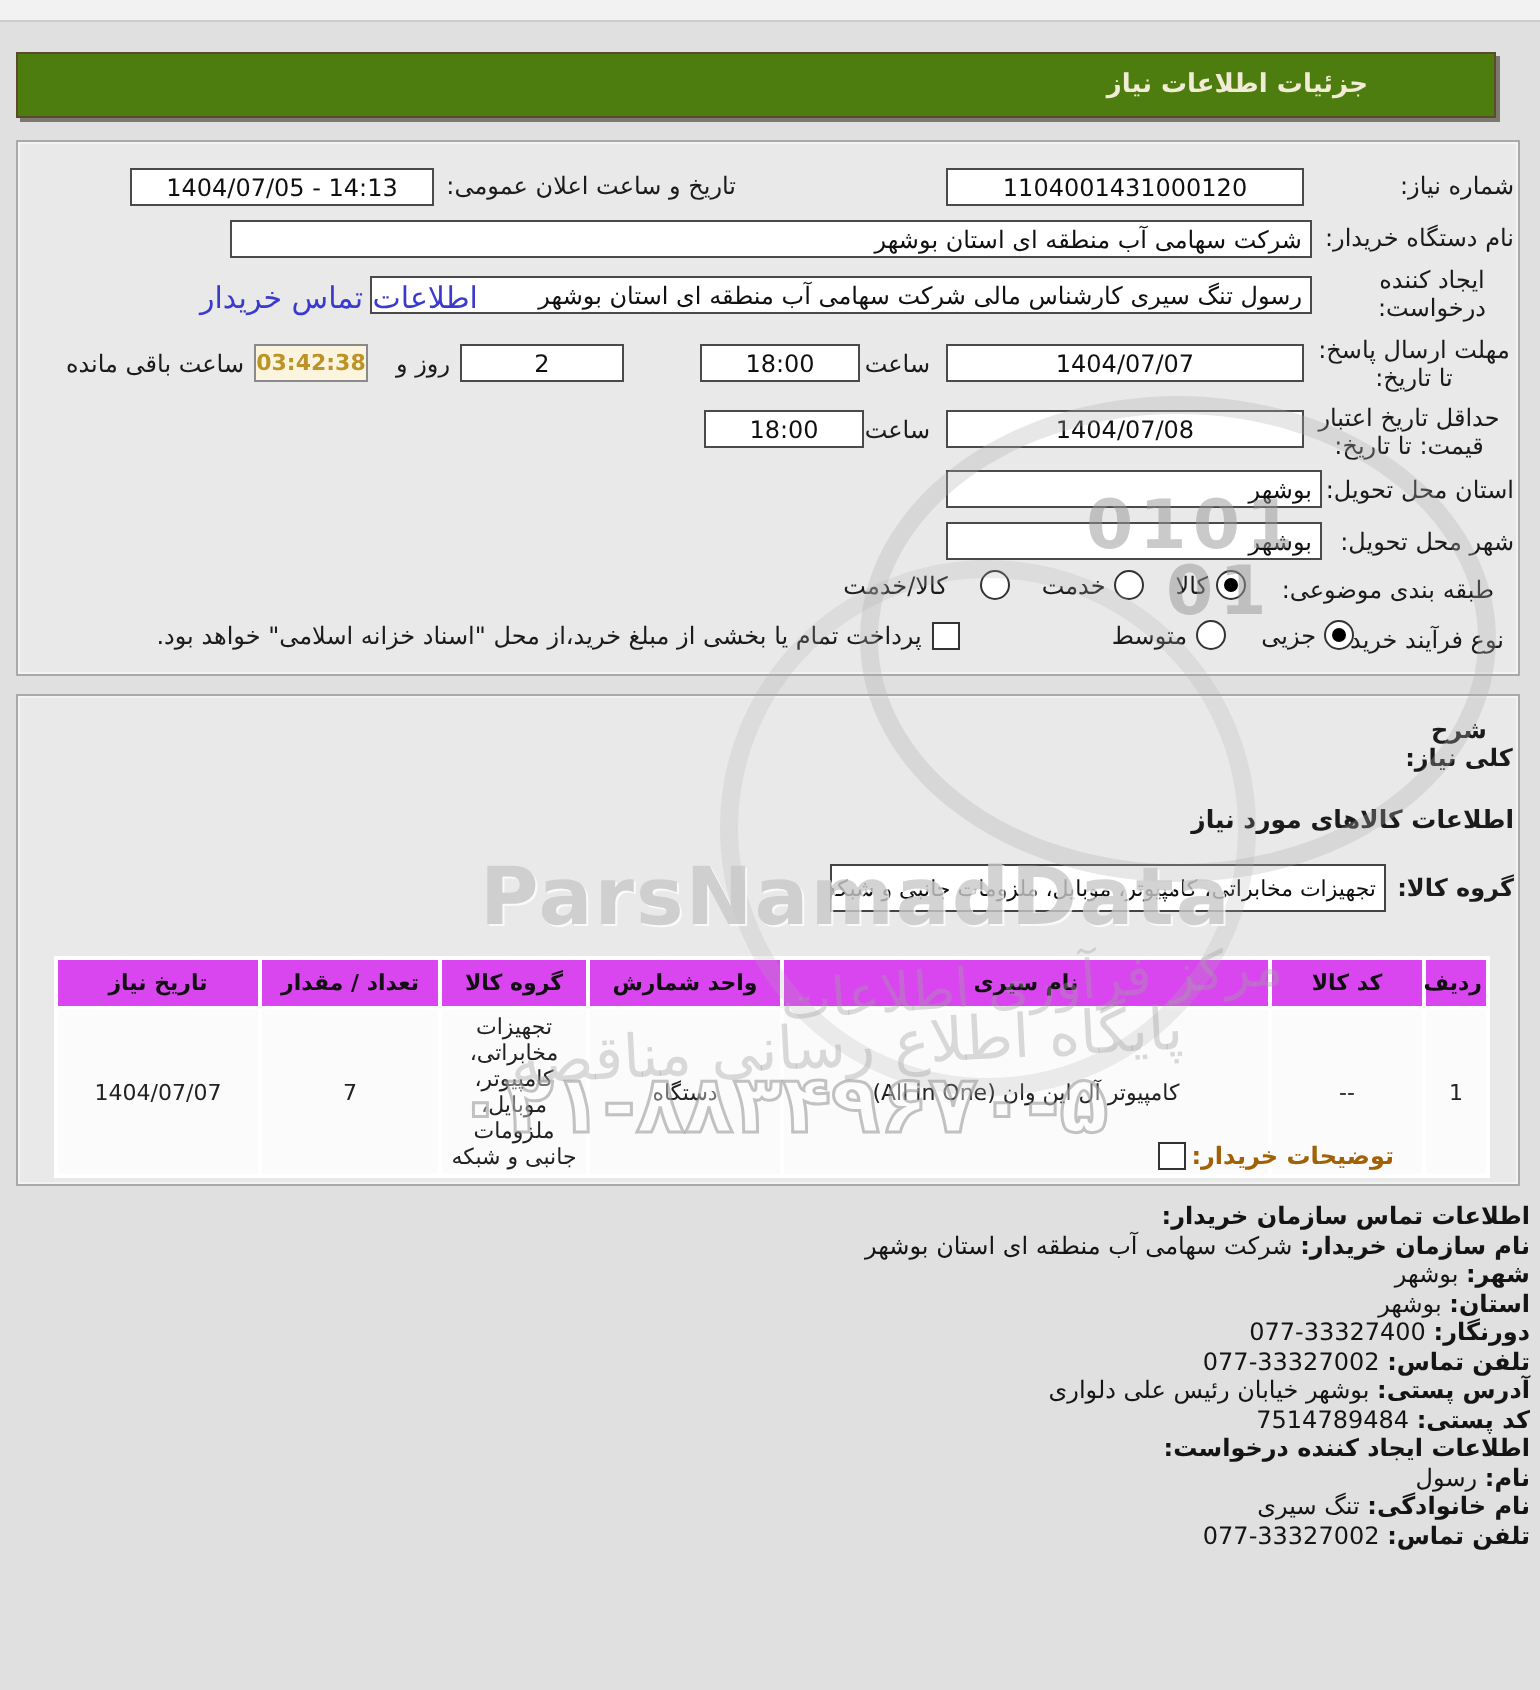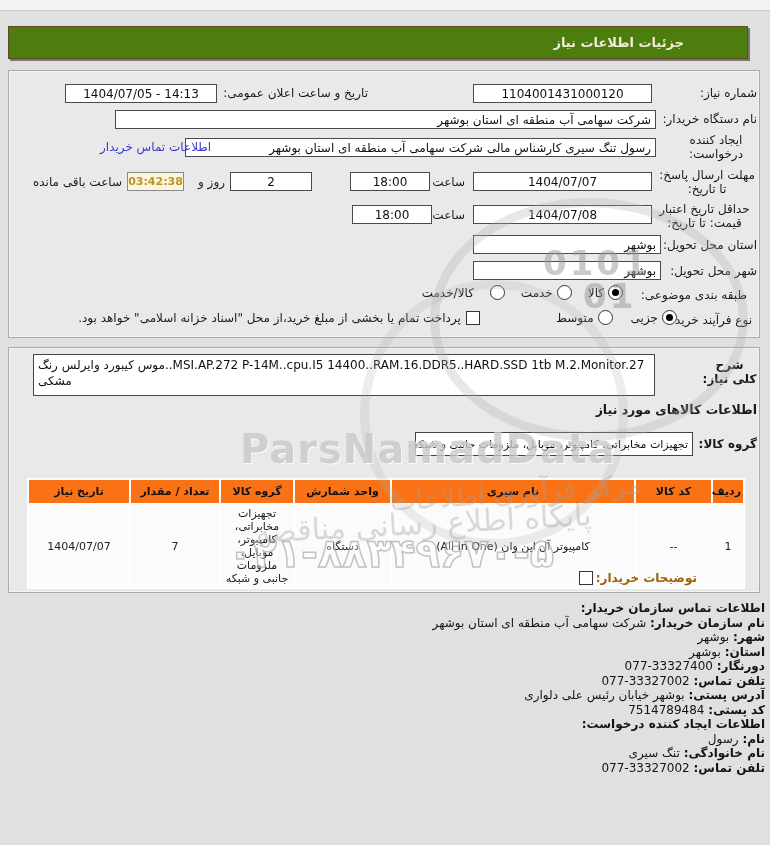--- a/index.html
+++ b/index.html
@@ -13,34 +13,34 @@
   #panel1{top:70px;height:266px;}
   #panel2{top:347px;height:244px;}
   .lbl{position:absolute;font-size:12px;color:#1b1b1b;white-space:nowrap;text-align:center;}
   .lbl.wrap{white-space:normal;line-height:14px;}
   .lbl.b{font-weight:bold;}
   .inp{position:absolute;background:#ffffff;border:1px solid #4a4a4a;height:17px;font-size:12px;color:#101010;
     display:flex;align-items:center;overflow:hidden;white-space:nowrap;}
   .inp.center{justify-content:center;}
   .inp.rval{justify-content:flex-start;padding-right:4px;}
   .ltr{direction:ltr;}
-  .link{position:absolute;font-size:12px;cursor:pointer;}
+  .link{position:absolute;font-size:15px;cursor:pointer;}
   .cd{background:#fbf5df;color:#bd9327;border:1px solid #8a8a8a;font-weight:bold;font-size:11px;}
   .optrow{position:absolute;display:flex;align-items:center;font-size:12px;color:#1b1b1b;}
   .radio{width:13px;height:13px;border-radius:50%;border:1px solid #333;background:#fff;display:inline-flex;
     align-items:center;justify-content:center;margin-left:4px;flex:0 0 auto;}
   .radio .dot{width:7px;height:7px;border-radius:50%;background:transparent;}
   .radio.on .dot{background:#000;}
   .chk{width:12px;height:12px;border:1px solid #333;background:#fff;display:inline-block;flex:0 0 auto;}
   .descbox{position:absolute;left:33px;top:354px;width:612px;height:36px;background:#fff;border:1px solid #444;
     font-size:12px;color:#101010;padding:2px 4px;direction:rtl;text-align:left;line-height:16px;overflow:hidden;}
   .groupbox{position:absolute;left:415px;top:432px;width:272px;height:22px;background:#fff;border:1px solid #444;
     font-size:11px;color:#101010;display:flex;align-items:center;justify-content:flex-start;padding-right:4px;white-space:nowrap;overflow:hidden;}
   table.goods{position:absolute;right:25px;top:478px;width:718px;border-collapse:separate;border-spacing:2px;background:#ffffff;table-layout:fixed;}
-  table.goods th{background:#f97316;color:#111;font-size:11px;font-weight:bold;padding:5px 2px;text-align:center;}
+  table.goods th{background:#d946ef;color:#111;font-size:11px;font-weight:bold;padding:5px 2px;text-align:center;}
   table.goods td{background:#fbfbfb;color:#222;font-size:11px;text-align:center;vertical-align:middle;padding:2px;line-height:13px;height:54px;}
   .notesrow{position:absolute;right:73px;top:571px;display:flex;align-items:center;font-size:12px;font-weight:bold;color:#a16207;}
   .contact{position:absolute;right:5px;top:601px;font-size:12px;line-height:14.5px;color:#141414;text-align:right;}
   .contact b{font-weight:bold;}
   
   .wm{position:absolute;pointer-events:none;z-index:40;}
   .wm-circle{border-radius:50%;}
   .wm-brand{font-weight:bold;font-size:40px;color:#c9c9c9;text-shadow:1px 1px 0 #ffffff;opacity:.8;letter-spacing:1px;}
   .wm-digits{font-weight:bold;font-size:34px;color:rgba(150,150,150,.5);letter-spacing:3px;}
   .wm-fa{font-size:27px;color:rgba(160,160,160,.38);white-space:nowrap;}
@@ -127,21 +127,20 @@
     </span>
     <span style="display:inline-flex;align-items:center;margin-right:58px;">
       <span class="chk" style="margin-left:5px;"></span>
       <span>پرداخت تمام یا بخشی از مبلغ خرید،از محل "اسناد خزانه اسلامی" خواهد بود.</span>
     </span>
   </div>
 
   <div class="panel" id="panel2"></div>
 
   <div class="lbl wrap b" style="right:13px;top:358px;width:55px;">شرح کلی نیاز:</div>
-  <div class="descbox">MSI.AP.272 P-14M..cpu.I5 14400..RAM.16.DDR5..HARD.SSD 1tb M.2.Monitor.27..موس کیبورد وایرلس رنگ مشکی</div>
 
   <div class="lbl b" style="right:13px;top:402px;font-size:12.5px;">اطلاعات کالاهای مورد نیاز</div>
 
   <div class="lbl b" style="right:13px;top:437px;">گروه کالا:</div>
   <div class="groupbox">تجهیزات مخابراتی، کامپیوتر، موبایل، ملزومات جانبی و شبکه</div>
 
   <table class="goods">
     <colgroup>
       <col style="width:30px">
         <col style="width:75px">

